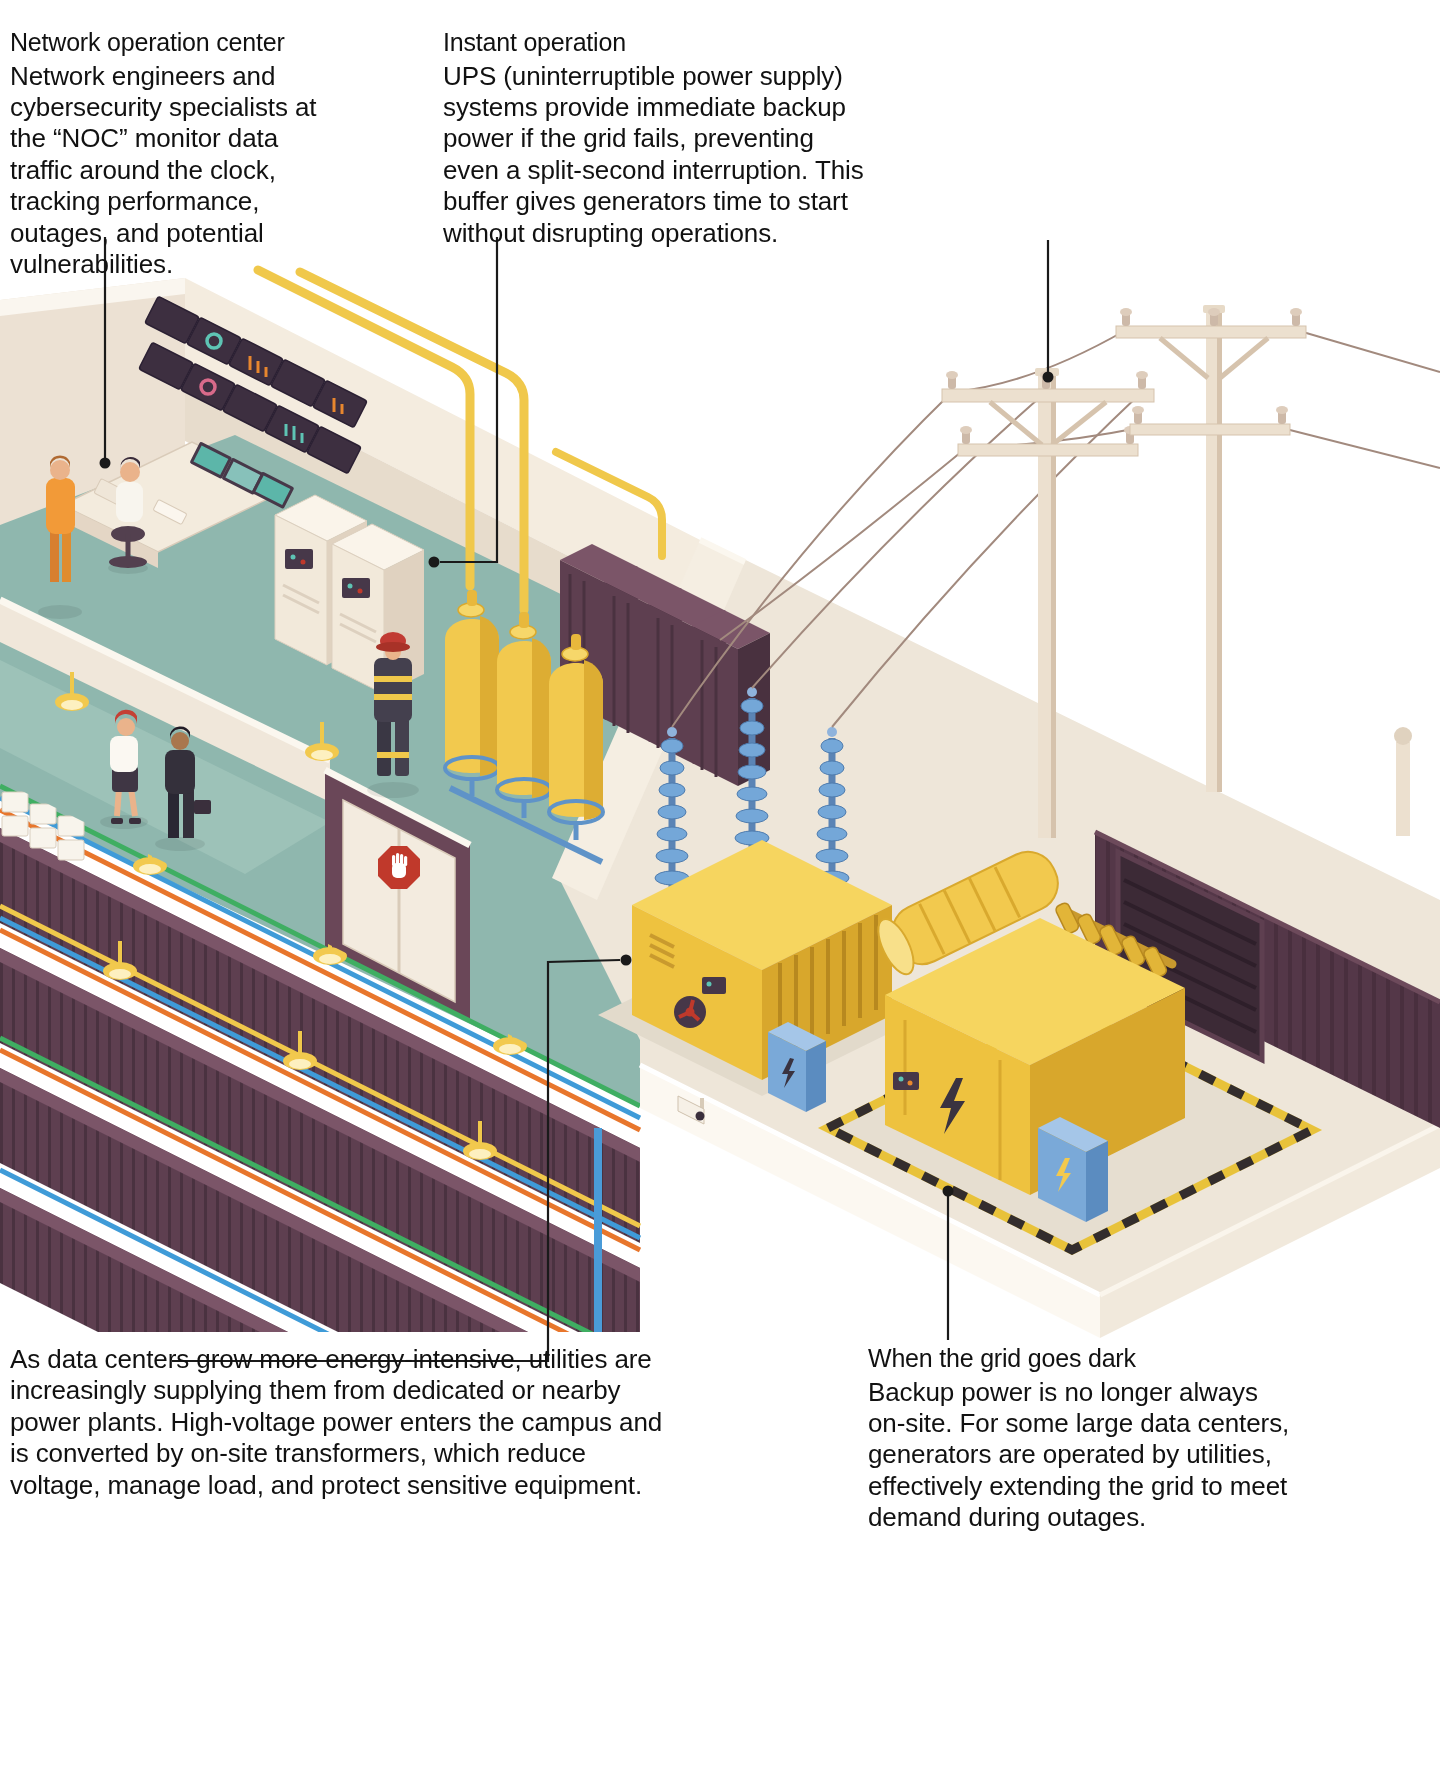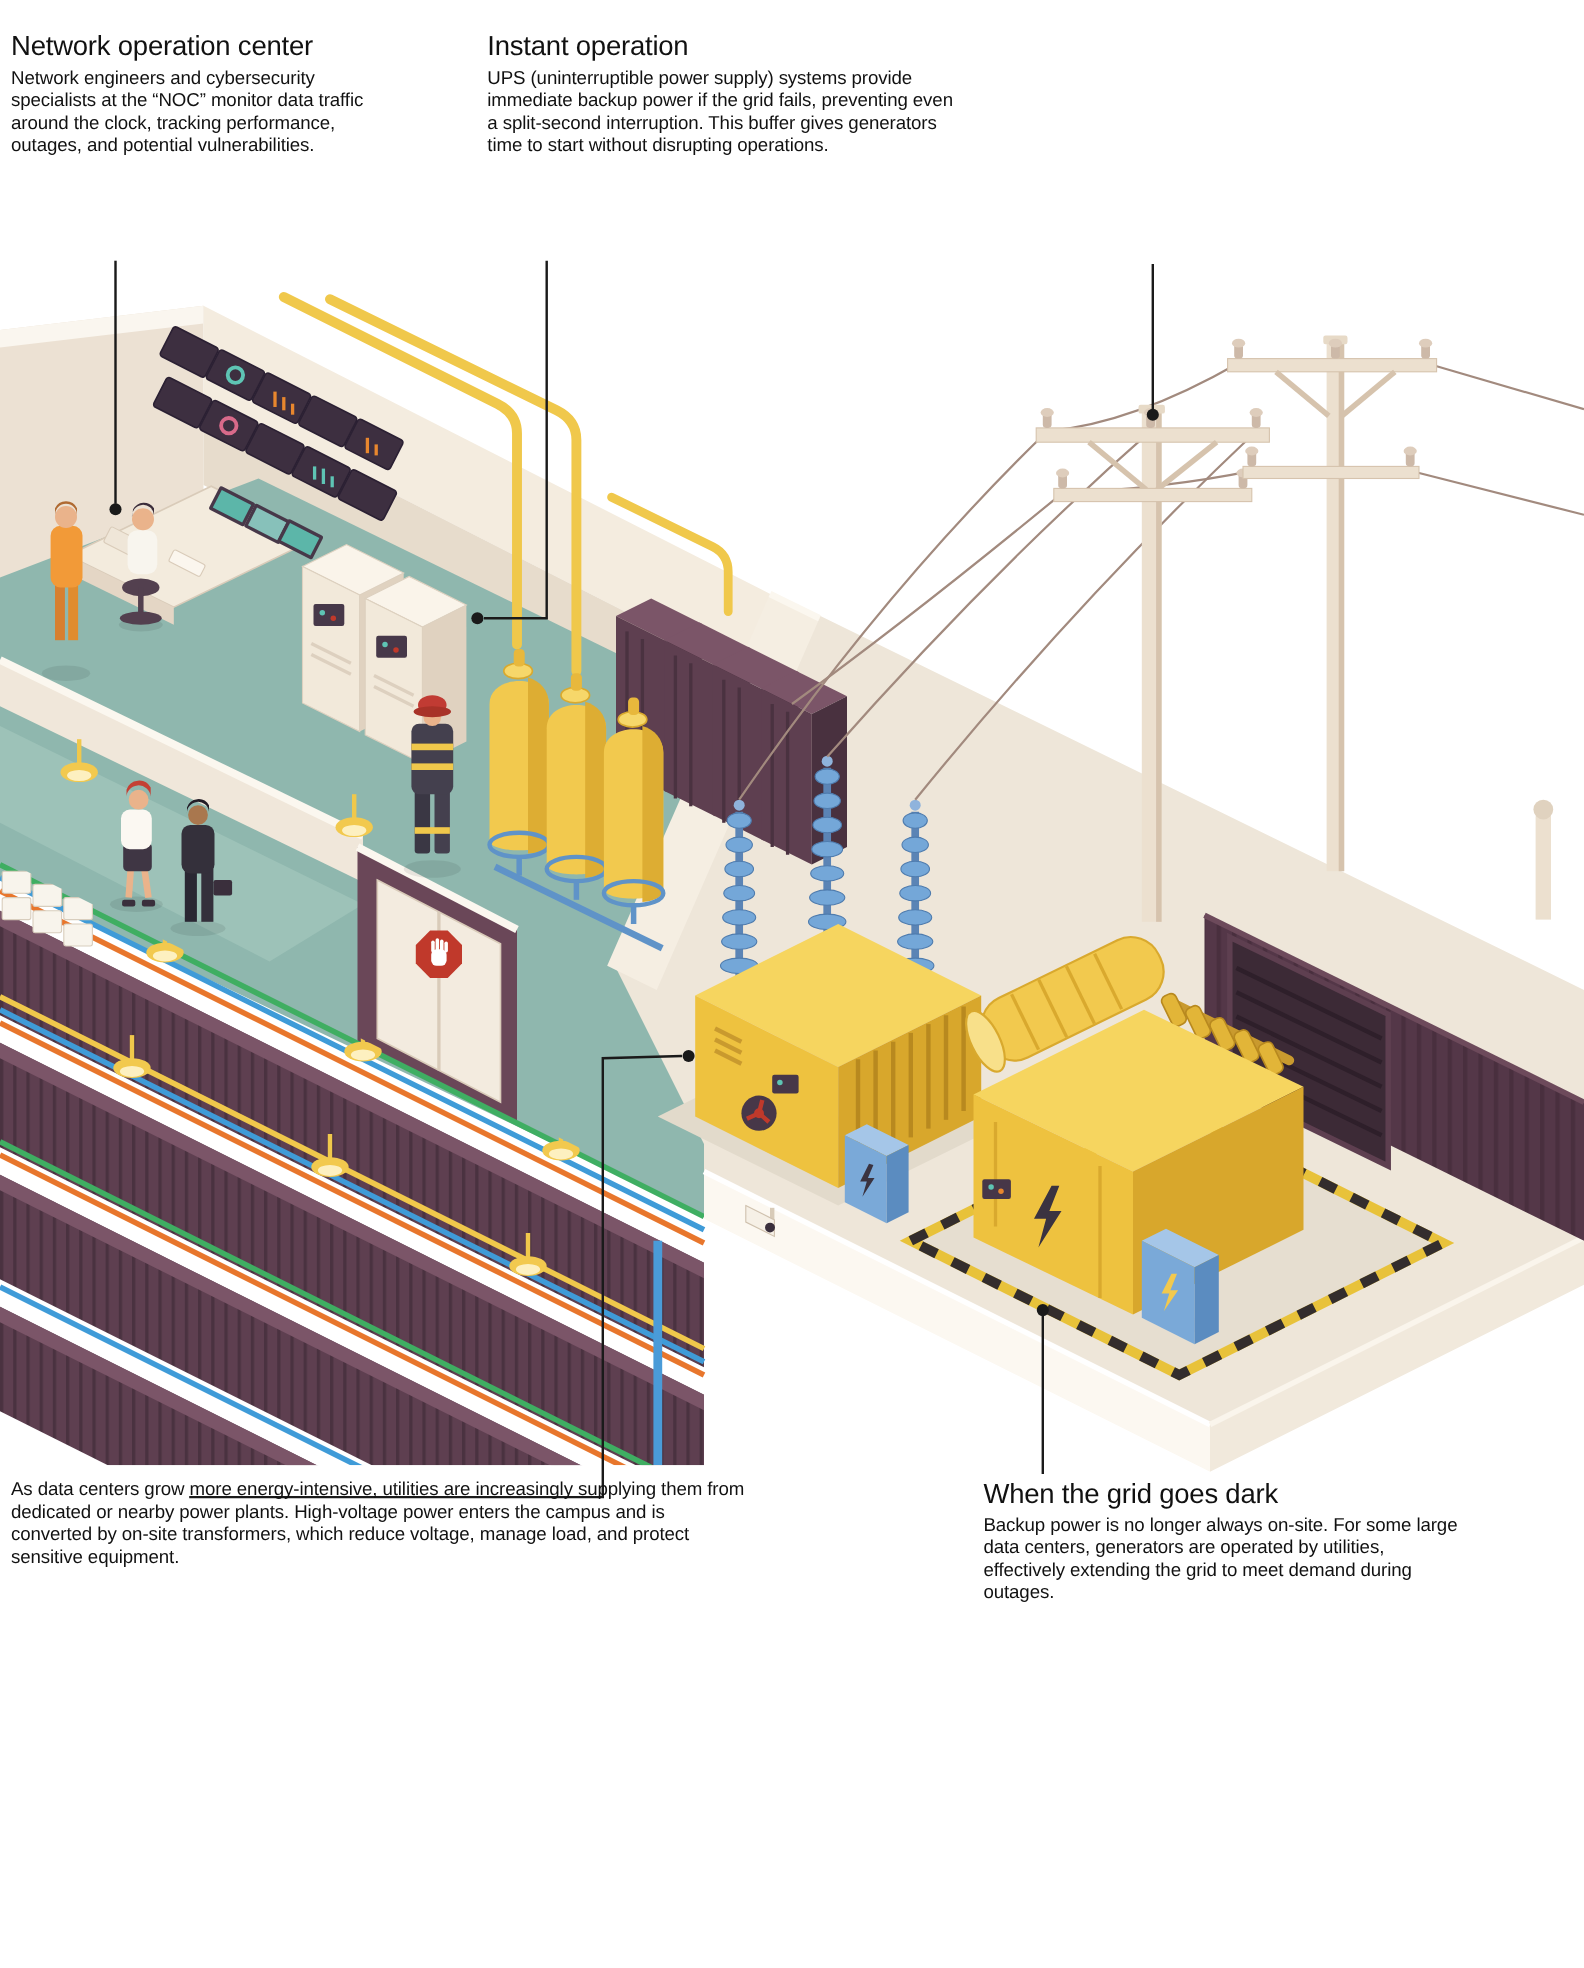--- a/index.html
+++ b/index.html
@@ -1,21 +1,21 @@
 <!DOCTYPE html>
 <html><head>
 <meta charset="utf-8">
 <style>
   *{margin:0;padding:0;box-sizing:border-box}
   html,body{width:1440px;height:1789px}
   body{position:relative;background:#ffffff;font-family:"Liberation Sans",sans-serif;color:#111;overflow:hidden}
   svg.scene{position:absolute;left:0;top:0}
   .callout{position:absolute}
   .callout h2{font-size:25px;line-height:1.14;font-weight:400;margin-bottom:4px;letter-spacing:-0.2px}
-  .callout p{font-size:17px;line-height:1.21;letter-spacing:-0.1px}
+  .callout p{font-size:26px;line-height:1.21;letter-spacing:-0.1px}
 </style>
 </head>
 <body>
 
 <svg class="scene" width="1440" height="1789" viewBox="0 0 1440 1789">
   <defs>
     <pattern id="rackSlats" width="12" height="12" patternUnits="userSpaceOnUse">
       <rect width="12" height="12" fill="#5e3f50"></rect>
         <rect width="3" height="12" fill="#4a3240"></rect>
     </pattern>
@@ -479,16 +479,16 @@
   <p>UPS (uninterruptible power supply) systems provide immediate backup power if the grid fails, preventing even a split-second interruption. This buffer gives generators time to start without disrupting operations.</p>
 </div>
 
 <div class="callout" style="left:958px;top:28px;width:302px">
 </div>
 
 <div class="callout" style="left:10px;top:1344px;width:668px">
   <p>As data centers grow more energy-intensive, utilities are increasingly supplying them from dedicated or nearby power plants. High-voltage power enters the campus and is converted by on-site transformers, which reduce voltage, manage load, and protect sensitive equipment.</p>
 </div>
 
-<div class="callout" style="left:894px;top:1344px;width:432px">
+<div class="callout" style="left:868px;top:1344px;width:432px">
   <h2>When the grid goes dark</h2>
   <p>Backup power is no longer always on-site. For some large data centers, generators are operated by utilities, effectively extending the grid to meet demand during outages.</p>
 </div>
 
 </body></html>

